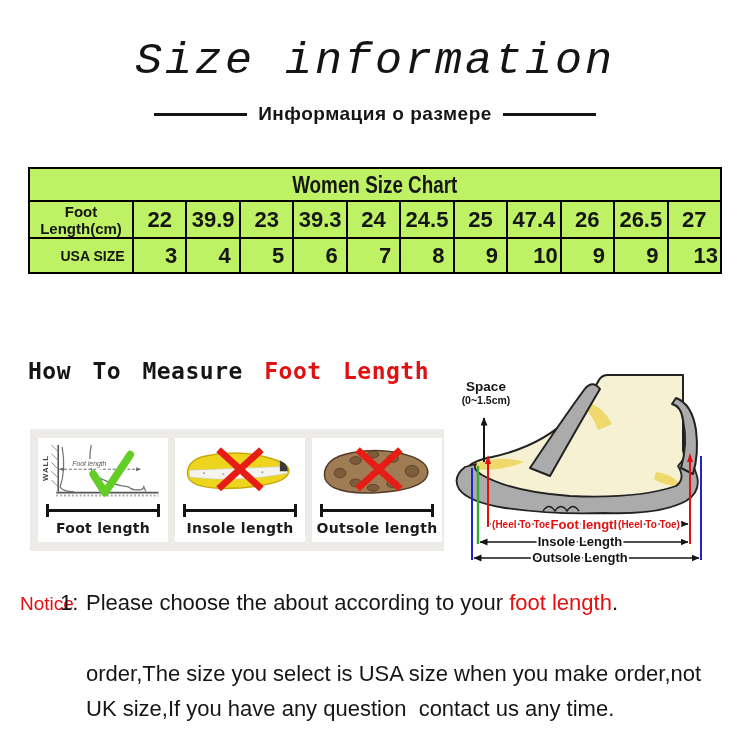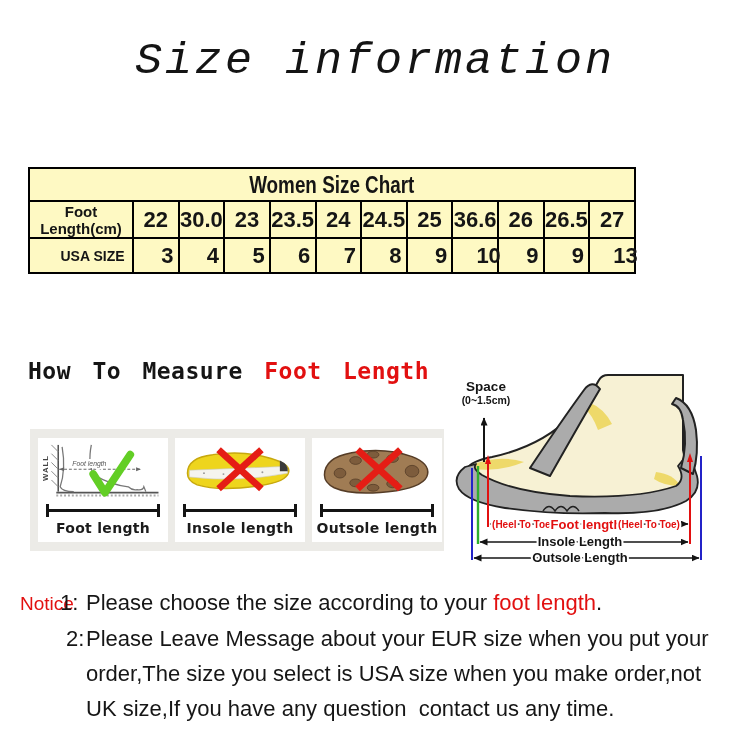--- a/index.html
+++ b/index.html
@@ -9,22 +9,22 @@
   
   .title{position:absolute;top:36px;left:0;width:100%;text-align:center;
          font-family:Liberation Mono, monospace;font-style:italic;font-weight:500;
          font-size:45px;letter-spacing:3px;color:#141414;}
   .subtitle{position:absolute;top:103px;left:0;width:100%;display:flex;
             align-items:center;justify-content:center;gap:11px;}
   .hline{width:93px;height:3px;background:#141414;}
   .subtitle span{font-size:19px;font-weight:600;letter-spacing:0.5px;}
 
   
-  table.sizes{position:absolute;left:28px;top:167px;width:608px;border-collapse:collapse;
-              table-layout:fixed;background:#fef9c3;}
+  table.sizes{position:absolute;left:28px;top:167px;width:694px;border-collapse:collapse;
+              table-layout:fixed;background:#bef264;}
   table.sizes td{border:2px solid #000;text-align:center;vertical-align:middle;padding:0;}
   td.chart-title{height:31px;font-size:23px;font-weight:bold;}
   td.chart-title span{display:inline-block;transform:scaleX(0.82) scaleY(1.08);letter-spacing:0px;}
   tr.r-foot td{height:35px;}
   tr.r-eur td{height:36px;}
   tr.r-usa td{height:33px;padding-left:23px;}
   td.lbl{font-size:15px;font-weight:bold;letter-spacing:0;}
   tr.r-eur td.lbl, tr.r-usa td.lbl{font-size:14px;}
   td.val{font-size:22px;font-weight:bold;}
   tr.r-eur td{color:#e21010;}
@@ -60,20 +60,25 @@
   .nlabel{display:inline-block;width:40px;color:#e21010;font-size:19px;}
   .nnum{display:inline-block;width:26px;}
   .nnum2{display:inline-block;width:20px;}
 </style>
 </head>
 <body>
 
 <div class="canvas">
 
   <div class="title">Size information</div>
+  <div class="subtitle">
+    <div class="hline"></div>
+    <span>Информация о размере</span>
+    <div class="hline"></div>
+  </div>
 
   <table class="sizes">
     <colgroup>
         <col class="c0">
         <col>
         <col>
         <col>
         <col>
         <col>
         <col>
@@ -83,27 +88,27 @@
         <col>
         <col>
       </colgroup>
     <tbody>
     <tr>
       <td class="chart-title" colspan="12"><span>Women Size Chart</span></td>
     </tr>
     <tr class="r-foot">
       <td class="lbl">Foot Length(cm)</td>
       <td class="val">22</td>
-      <td class="val">30.0</td>
+      <td class="val">39.9</td>
       <td class="val">23</td>
-      <td class="val">23.5</td>
+      <td class="val">39.3</td>
       <td class="val">24</td>
       <td class="val">24.5</td>
       <td class="val">25</td>
-      <td class="val">36.6</td>
+      <td class="val">47.4</td>
       <td class="val">26</td>
       <td class="val">26.5</td>
       <td class="val">27</td>
     </tr>
     <tr class="r-usa">
       <td class="lbl">USA SIZE</td>
       <td class="val">3</td>
       <td class="val">4</td>
       <td class="val">5</td>
       <td class="val">6</td>
@@ -218,18 +223,17 @@
     <text x="136" y="157" font-size="13" font-weight="bold" fill="#e21010" text-anchor="middle" class="d-halo">Foot length</text>
     <text x="199" y="156" font-size="10" font-weight="bold" fill="#e21010" text-anchor="middle" class="d-halo">(Heel To Toe)</text>
 
     <line x1="30" y1="170" x2="238" y2="170" stroke="#141414" stroke-width="1.5" marker-start="url(#arr)" marker-end="url(#arr)"></line>
     <text x="130" y="174" font-size="13" font-weight="bold" fill="#141414" text-anchor="middle" class="d-halo">Insole Length</text>
 
     <line x1="24" y1="186" x2="249" y2="186" stroke="#141414" stroke-width="1.5" marker-start="url(#arr)" marker-end="url(#arr)"></line>
     <text x="130" y="190" font-size="13" font-weight="bold" fill="#141414" text-anchor="middle" class="d-halo">Outsole Length</text>
   </svg>
 
-  <div class="nline n1"><span class="nlabel">Notice</span><span class="nnum">1:</span><span>Please choose the size according to your </span><span class="red">foot length</span><span>.</span></div>
-  <div class="nline n2"><span class="nnum2">2:</span><span>Please Leave Message about your EUR size when you put your</span></div>
+  <div class="nline n1"><span class="nlabel">Notice</span><span class="nnum">1:</span><span>Please choose the about according to your </span><span class="red">foot length</span><span>.</span></div>
   <div class="nline n4">UK size,If you have any question  contact us any time.</div>
   <div class="nline n3">order,The size you select is USA size when you make order,not</div>
 
 </div>
 
 </body></html>

